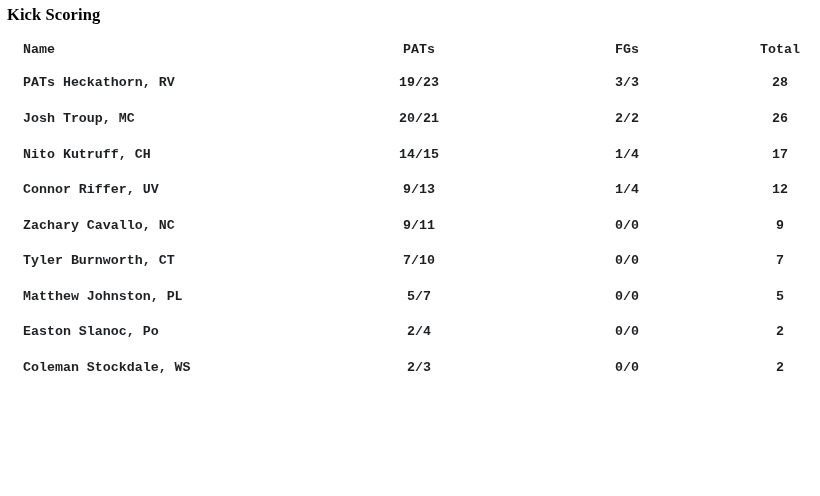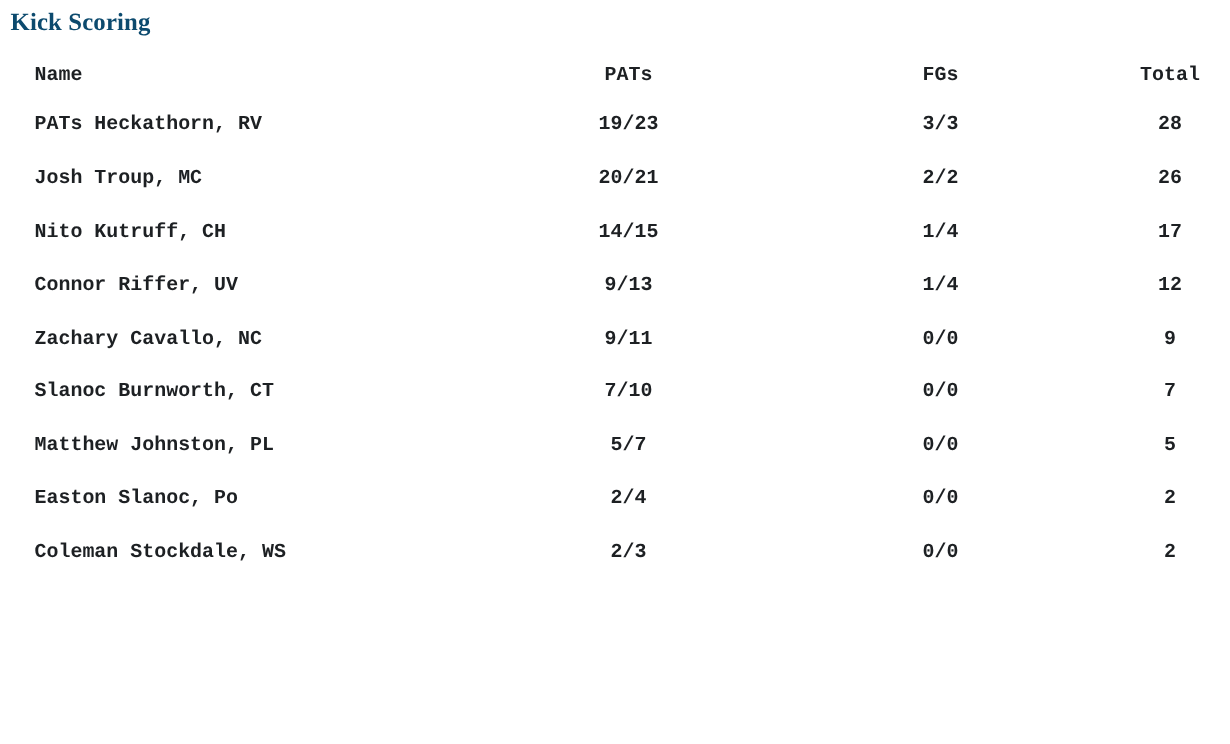--- a/index.html
+++ b/index.html
@@ -22,21 +22,21 @@
     width: 820px;
     height: 496px;
     box-sizing: border-box;
     padding: 0 6px;
   }
 
   .section-title {
     font-family: "Liberation Serif", "DejaVu Serif", serif;
     font-size: 16.5px;
     font-weight: bold;
-    color: #0c4a6e;
+    color: #000000;
     letter-spacing: 0.1px;
     margin: 0;
     padding: 5px 0 0 1px;
     line-height: 20px;
     white-space: nowrap;
   }
 
   table.kick-table {
     width: 808px;
     border-collapse: collapse;
@@ -132,21 +132,21 @@
           <td class="td-num">1/4</td>
           <td class="td-num">12</td>
         </tr>
         <tr>
           <td class="td-name">Zachary Cavallo, NC</td>
           <td class="td-num">9/11</td>
           <td class="td-num">0/0</td>
           <td class="td-num">9</td>
         </tr>
         <tr>
-          <td class="td-name">Slanoc Burnworth, CT</td>
+          <td class="td-name">Tyler Burnworth, CT</td>
           <td class="td-num">7/10</td>
           <td class="td-num">0/0</td>
           <td class="td-num">7</td>
         </tr>
         <tr>
           <td class="td-name">Matthew Johnston, PL</td>
           <td class="td-num">5/7</td>
           <td class="td-num">0/0</td>
           <td class="td-num">5</td>
         </tr>

